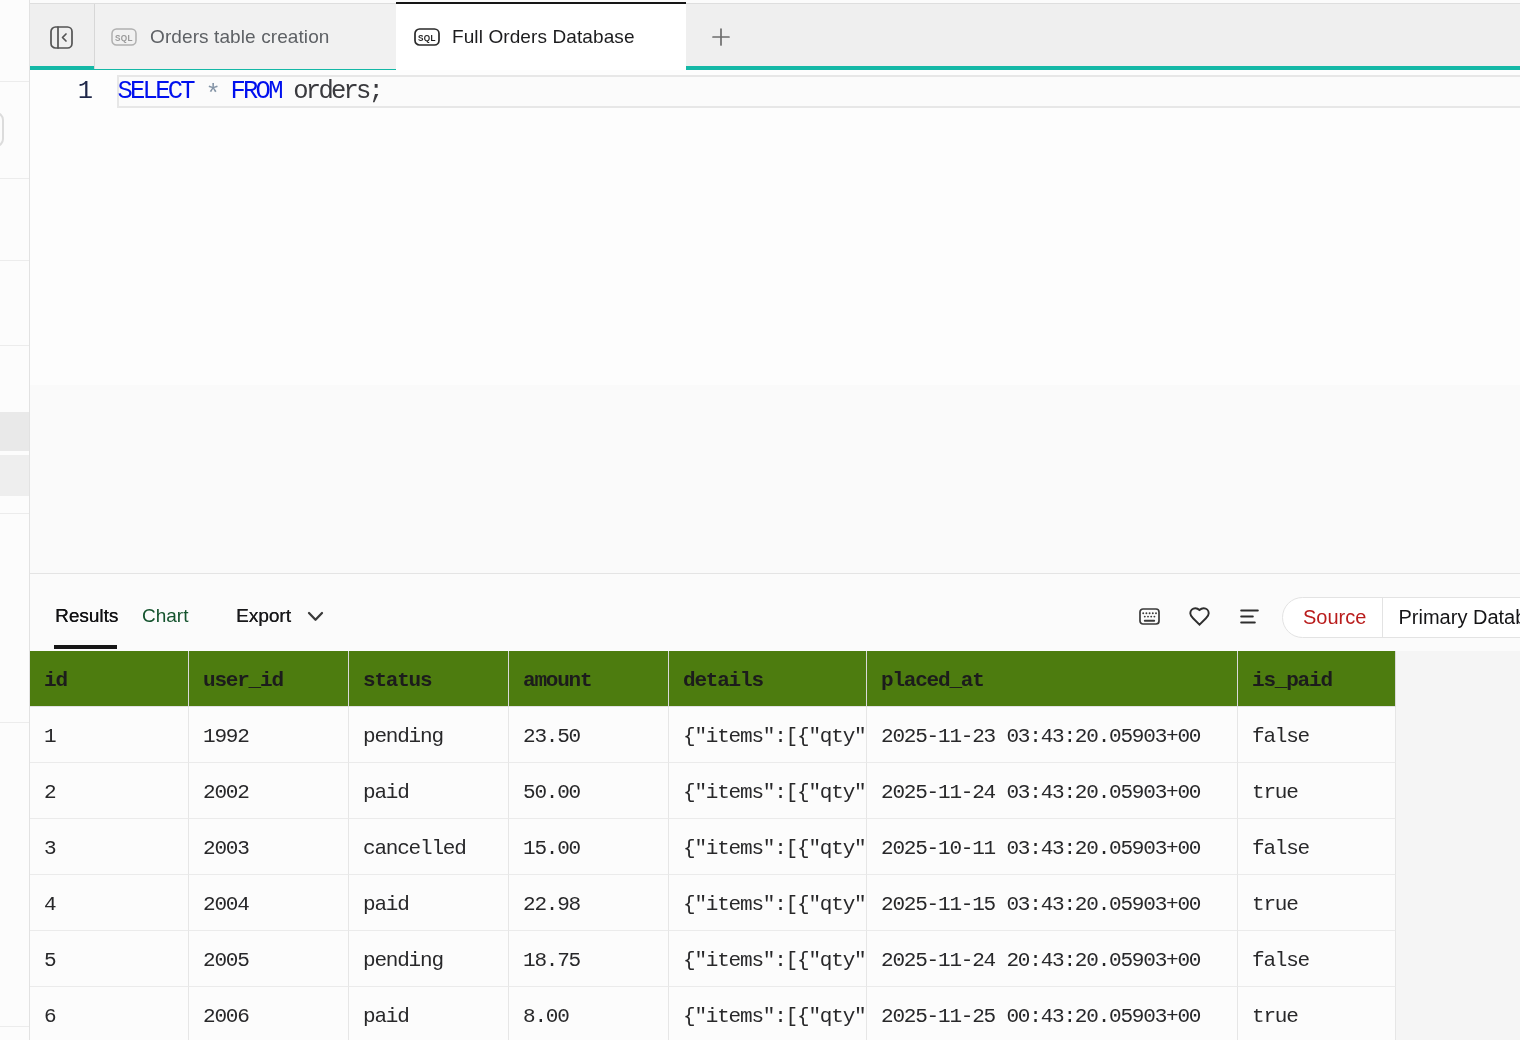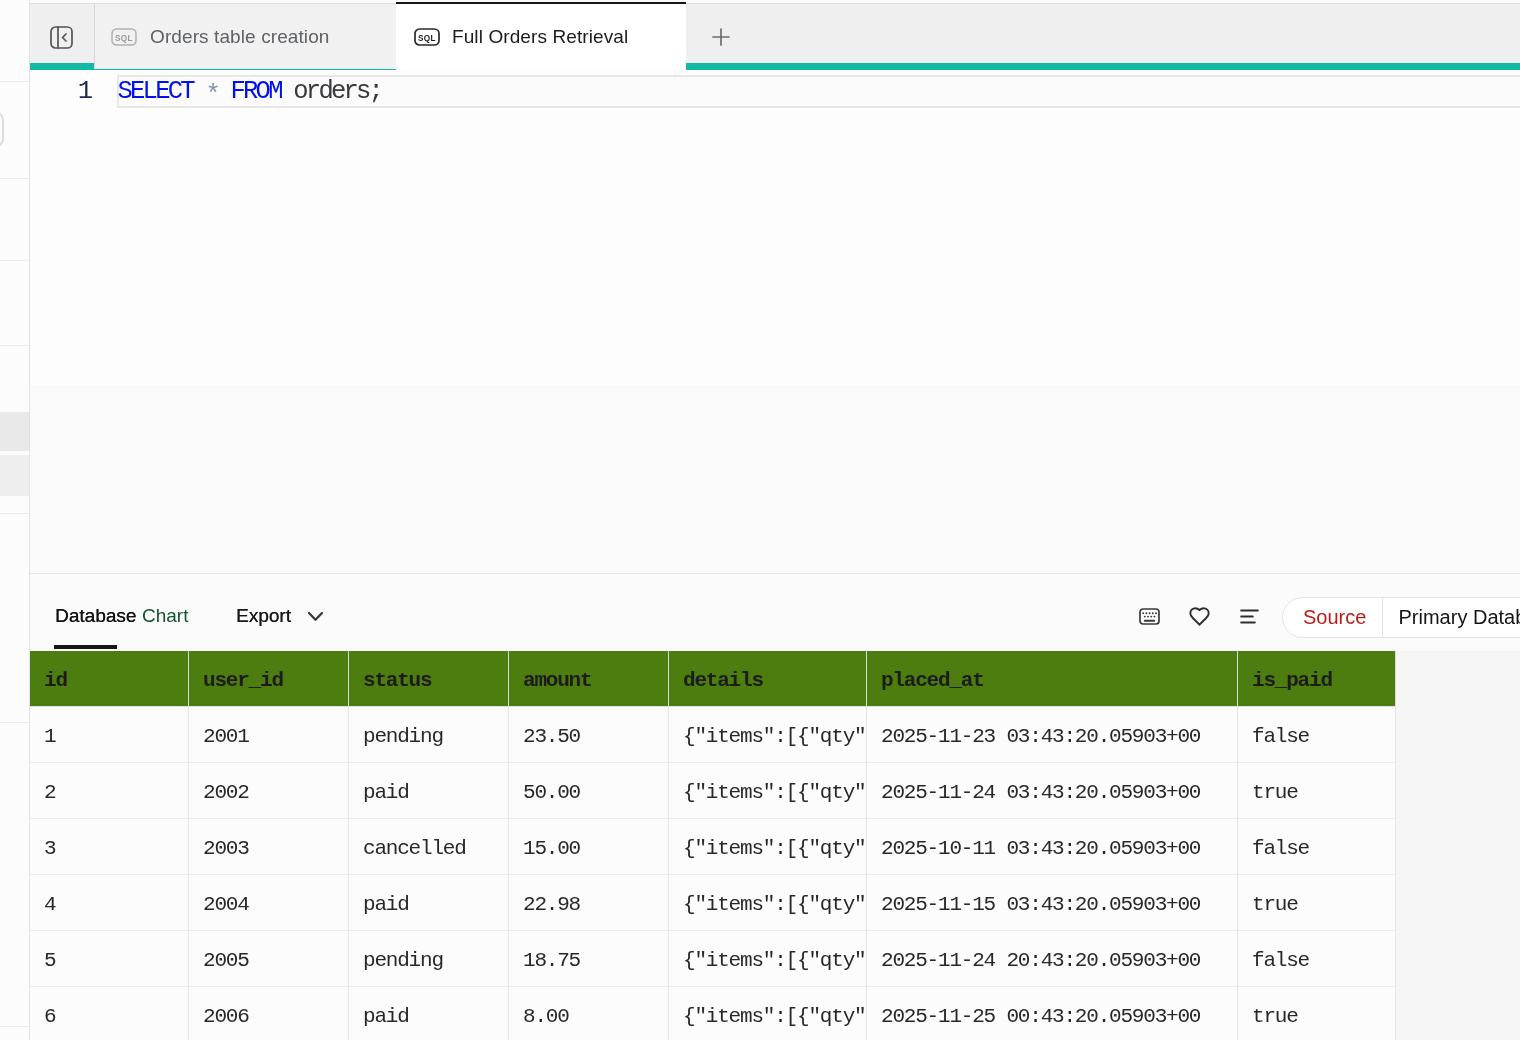--- a/index.html
+++ b/index.html
@@ -12,21 +12,21 @@
   
   #sidebar { left:0; top:0; width:30px; height:1040px; background:#fcfcfc; border-right:1px solid #e2e2e2; }
   .sep { position:absolute; left:0; width:29px; height:1px; background:#ececec; }
   #newq { position:absolute; left:-12px; top:112px; width:16px; height:35px; border:2px solid #dcdcdc; border-radius:9px; }
   .selrow { position:absolute; left:0; width:29px; }
 
   
   #main { left:30px; top:0; width:1490px; height:1040px; }
 
   
-  #tabbar { position:absolute; left:0; top:0; width:1490px; height:70px; background:#efefef; border-bottom:7px solid #14b8a6; }
+  #tabbar { position:absolute; left:0; top:0; width:1490px; height:70px; background:#efefef; border-bottom:4px solid #14b8a6; }
   #topstrip { position:absolute; left:0; top:0; width:1490px; height:4px; background:#fbfbfb; border-bottom:1px solid #dedede; }
   #toggle { position:absolute; left:19px; top:25px; }
   #tsep { position:absolute; left:64px; top:4px; width:1px; height:65px; background:#d7d7d7; }
   .tab { position:absolute; top:0; height:69px; display:flex; align-items:center; }
   #tab1 { left:65px; width:301px; top:4px; height:65px; background:#f1f1f1; padding-left:16px; padding-top:1px; }
   #tab2 { left:366px; width:290px; background:#ffffff; top:2px; height:68px; border-top:2.5px solid #161616; padding-left:18px; z-index:2; }
   .tablabel { font-size:19px; letter-spacing:0.1px; }
   #tab1 .tablabel { color:#5e6165; }
   #tab2 .tablabel { color:#1c1c1e; }
   #tab1 .sqlbadge { margin-right:13px; } #tab2 .sqlbadge { margin-right:12px; }
@@ -98,39 +98,39 @@
           <rect x="1" y="1" width="24" height="16" rx="4.5" fill="none" stroke="#b0b0b0" stroke-width="1.5"></rect>
           <text x="13" y="12.8" text-anchor="middle" font-family="Liberation Sans" font-size="8.2" font-weight="bold" fill="#999999" letter-spacing="0.4">SQL</text>
         </svg>
         <span class="tablabel">Orders table creation</span>
       </div>
       <div id="tab2" class="tab">
         <svg class="sqlbadge" width="26" height="18" viewBox="0 0 26 18">
           <rect x="1" y="1" width="24" height="16" rx="4.5" fill="none" stroke="#2a2a2a" stroke-width="1.7"></rect>
           <text x="13" y="12.8" text-anchor="middle" font-family="Liberation Sans" font-size="8.2" font-weight="bold" fill="#1e1e1e" letter-spacing="0.4">SQL</text>
         </svg>
-        <span class="tablabel">Full Orders Retrieval</span>
+        <span class="tablabel">Full Orders Database</span>
       </div>
       <div id="plus">
         <svg width="18" height="18" viewBox="0 0 18 18" fill="none" stroke="#6d6d6d" stroke-width="1.7" stroke-linecap="round">
             <path d="M9 1v16"></path>
             <path d="M1 9h16"></path>
           </svg>
       </div>
     </div>
 
     <div id="editor" class="mono">
       <div id="editor-bottom"></div>
       <div id="activeline"></div>
       <div id="lineno">1</div>
       <div id="code"><span class="kw">SELECT</span> <span class="op">*</span> <span class="kw">FROM</span> orders;</div>
     </div>
 
     <div id="results">
-      <span class="rtab" id="rt-results">Database</span>
+      <span class="rtab" id="rt-results">Results</span>
       <div id="rt-underline"></div>
       <span class="rtab" id="rt-chart">Chart</span>
       <span class="rtab" id="rt-export">Export</span>
       <svg id="rt-chev" width="17" height="11" viewBox="0 0 17 11" fill="none" stroke="#3a3a3a" stroke-width="2.3" stroke-linecap="round" stroke-linejoin="round">
           <path d="M2 2 8.5 8.7 15 2"></path>
         </svg>
 
       <svg class="icon" id="ic-kbd" width="21" height="17" viewBox="0 0 21 17" fill="none" stroke="#3a3a3a" stroke-width="1.7">
         <rect x="1" y="1" width="19" height="15" rx="3"></rect>
         <g stroke-width="1.9" stroke-linecap="round">
@@ -164,21 +164,21 @@
       <div id="rightarea"></div>
       <div id="grid" class="mono">
         <div class="c h">id</div>
           <div class="c h">user_id</div>
           <div class="c h">status</div>
           <div class="c h">amount</div>
           <div class="c h">details</div>
           <div class="c h">placed_at</div>
           <div class="c h">is_paid</div>
         <div class="c">1</div>
-          <div class="c">2001</div>
+          <div class="c">1992</div>
           <div class="c">pending</div>
           <div class="c">23.50</div>
           <div class="c">{"items":[{"qty":2}]}</div>
           <div class="c">2025-11-23 03:43:20.05903+00</div>
           <div class="c">false</div>
         <div class="c">2</div>
           <div class="c">2002</div>
           <div class="c">paid</div>
           <div class="c">50.00</div>
           <div class="c">{"items":[{"qty":1}]}</div>

